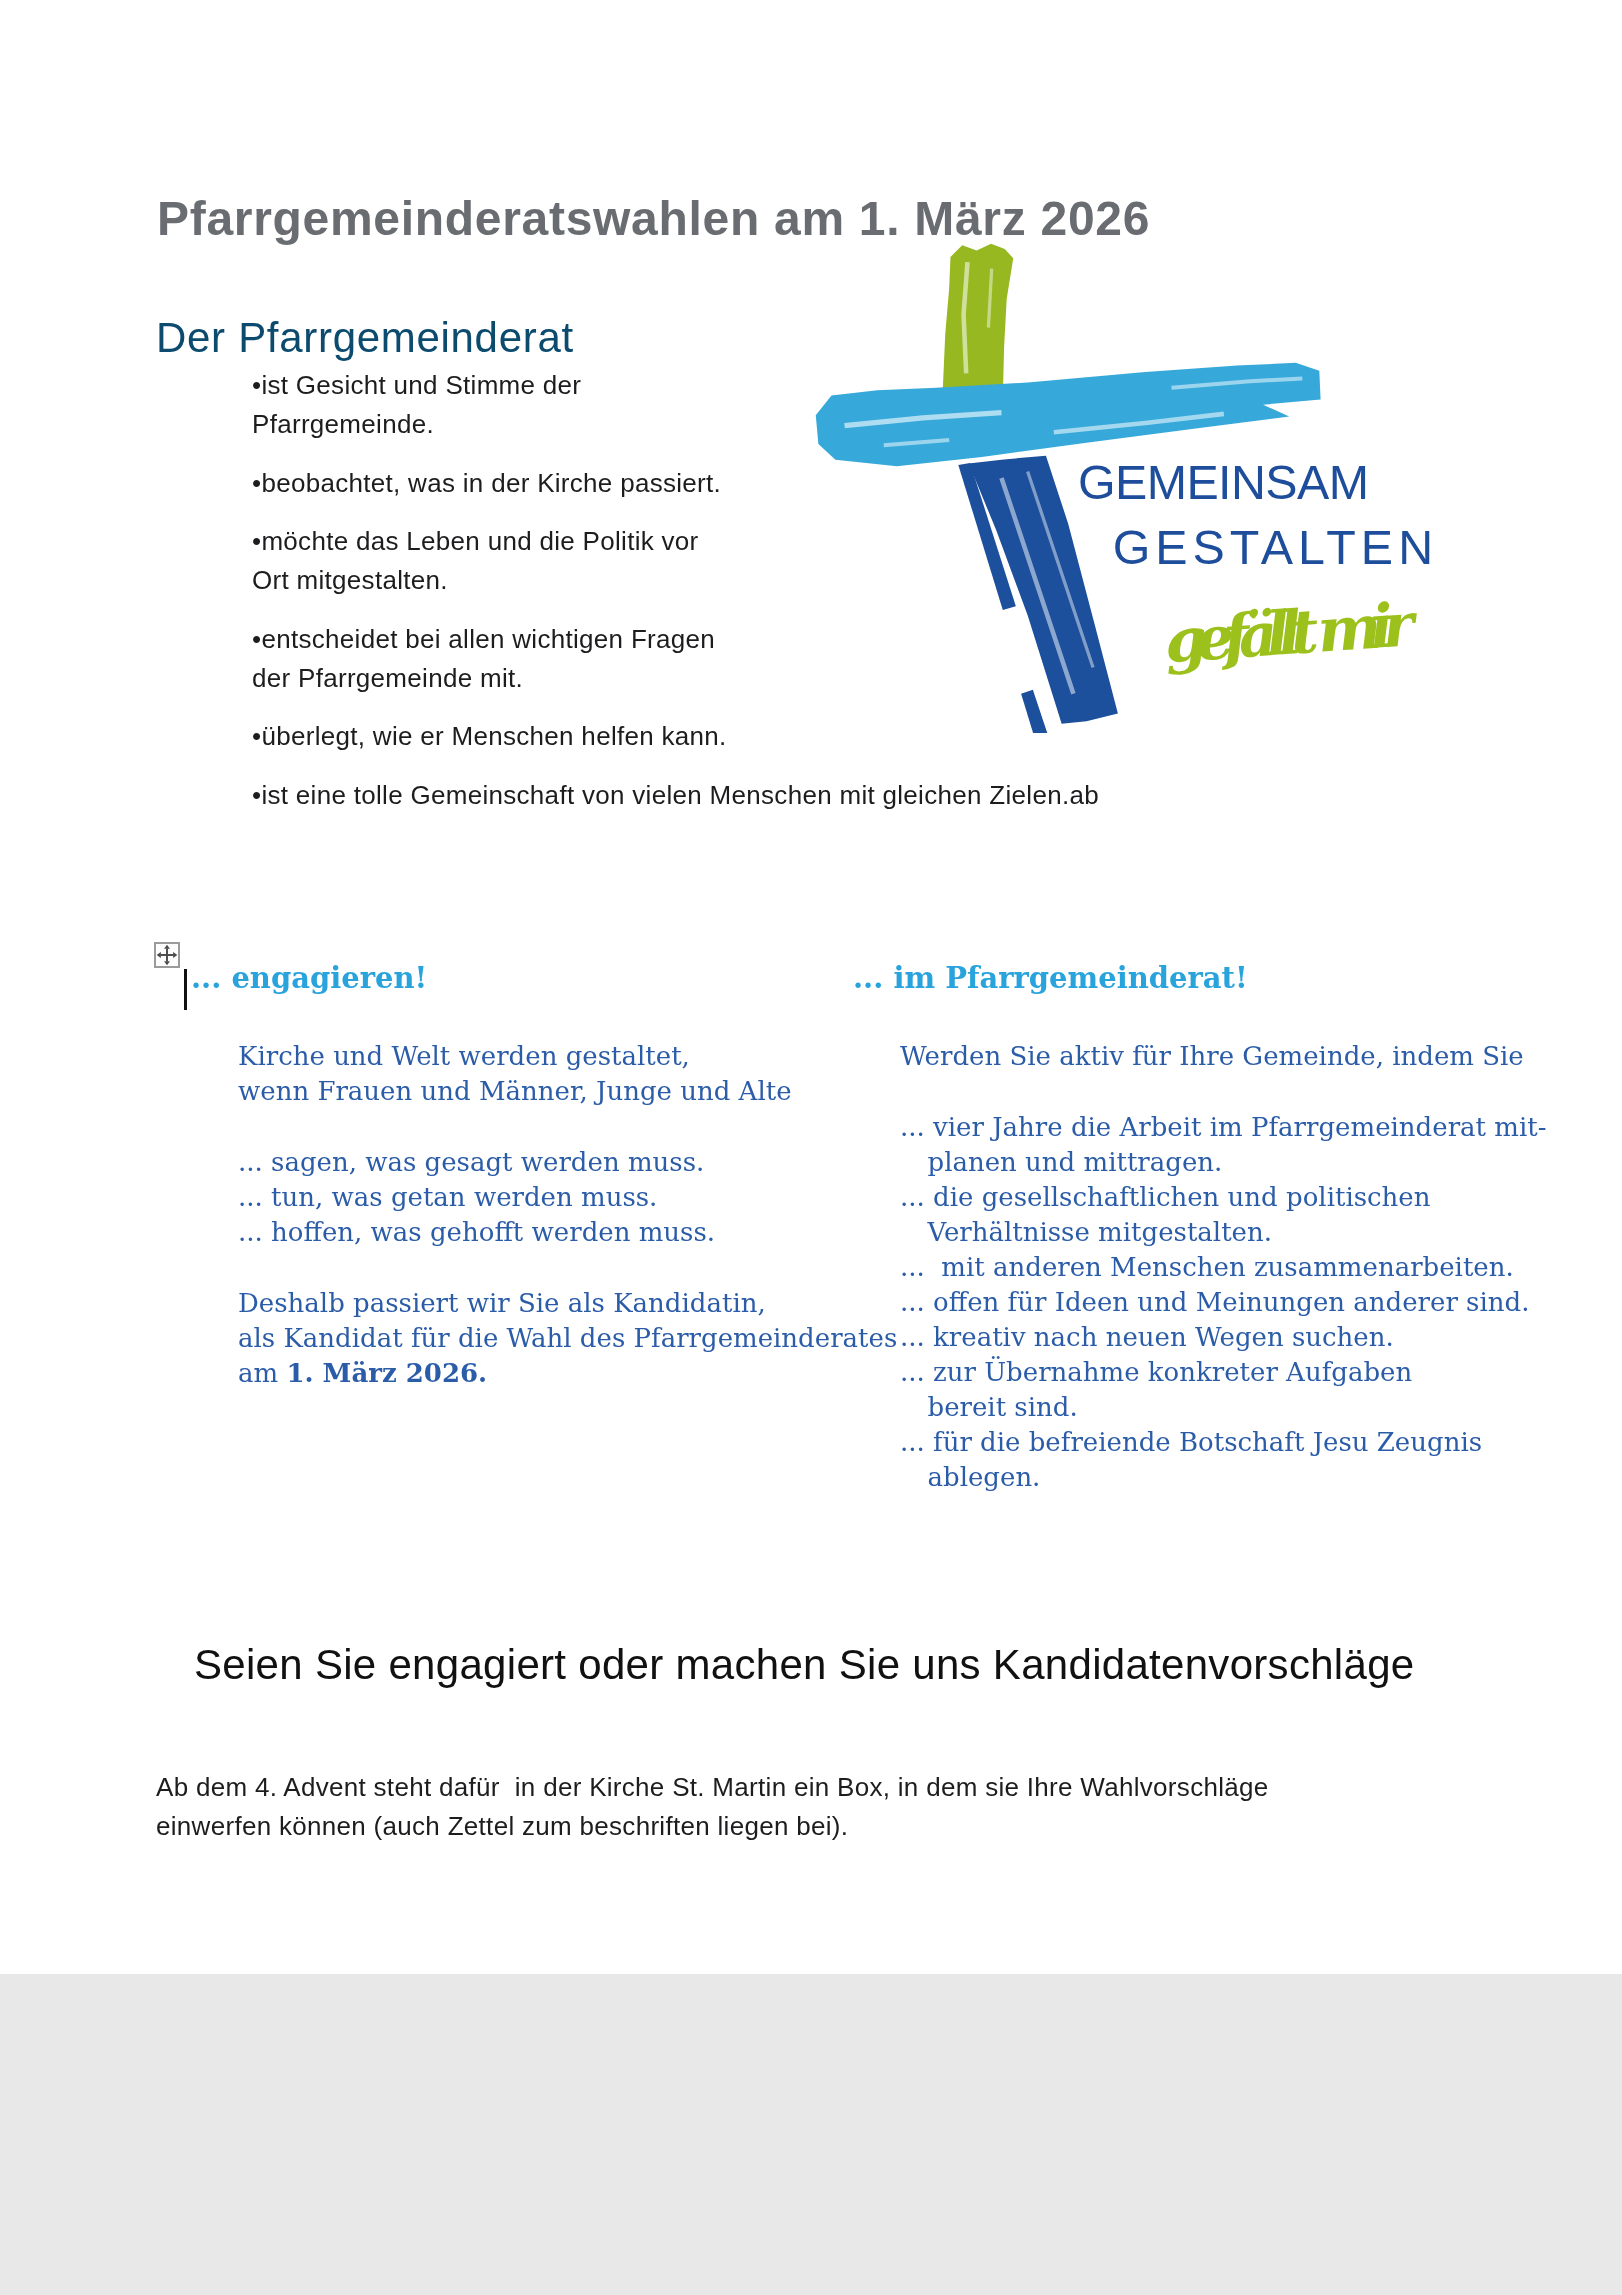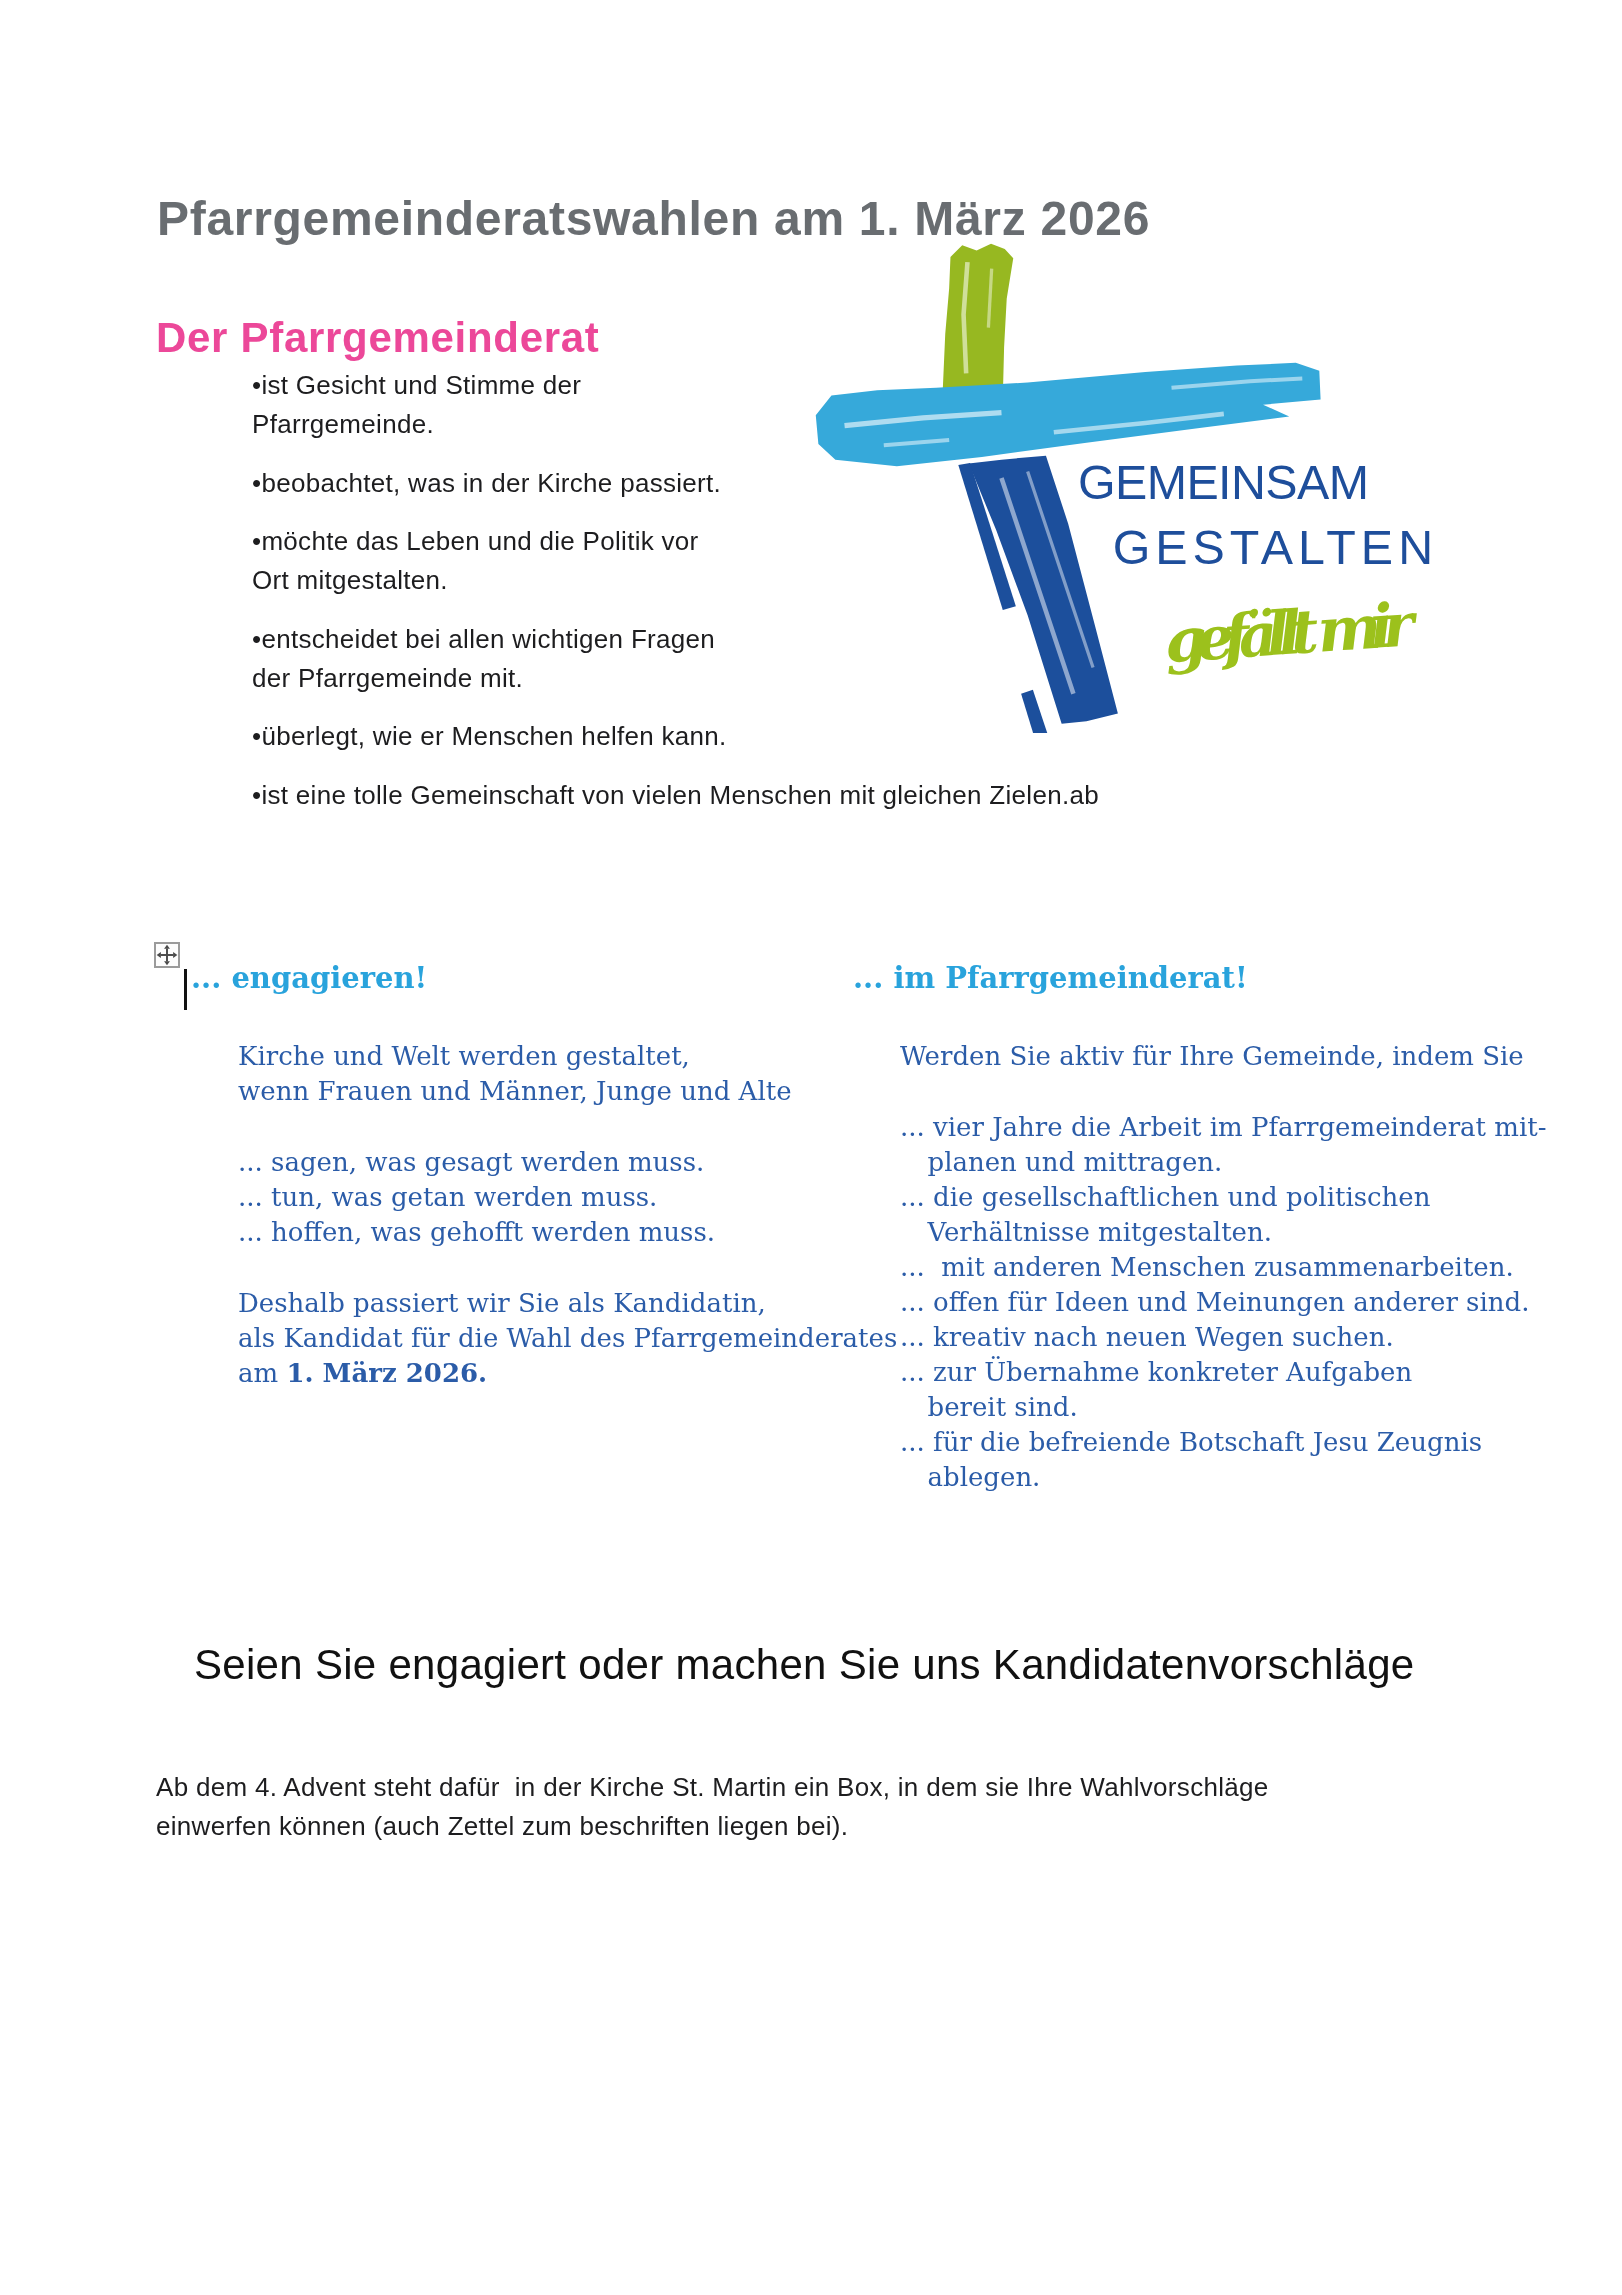--- a/index.html
+++ b/index.html
@@ -1,25 +1,25 @@
 <!DOCTYPE html>
 <html style="font-size:10.5px"><head>
 <meta charset="utf-8">
 <style>
   html,body{margin:0;padding:0;background:#e8e8e8;}
   .page{
-    position:relative;width:1623px;height:2295px;background:#ffffff;
+    position:relative;width:1623px;height:1974px;background:#ffffff;
     font-family:"Liberation Sans",sans-serif;color:#1c1c1c;overflow:hidden;
   }
   .abs{position:absolute;}
   .line{display:block;white-space:pre;}
 
   
   .doc-title{left:157px;top:191px;font-size:48px;font-weight:bold;color:#696d71;letter-spacing:0.7px;}
-  .doc-subtitle{left:156px;top:314px;font-size:42px;font-weight:bold;color:#ec4899;letter-spacing:0.7px;}
+  .doc-subtitle{left:156px;top:314px;font-size:42px;font-weight:normal;color:#0c4a6e;letter-spacing:0.7px;}
 
   
   .bullets{left:252px;top:366px;width:1178px;font-size:26px;color:#1d1d1f;}
   .bullets .item{margin-bottom:19.6px;}
   .bullets .line{line-height:39px;letter-spacing:0.3px;}
 
   
   .logo{left:805px;top:236px;}
 
   

